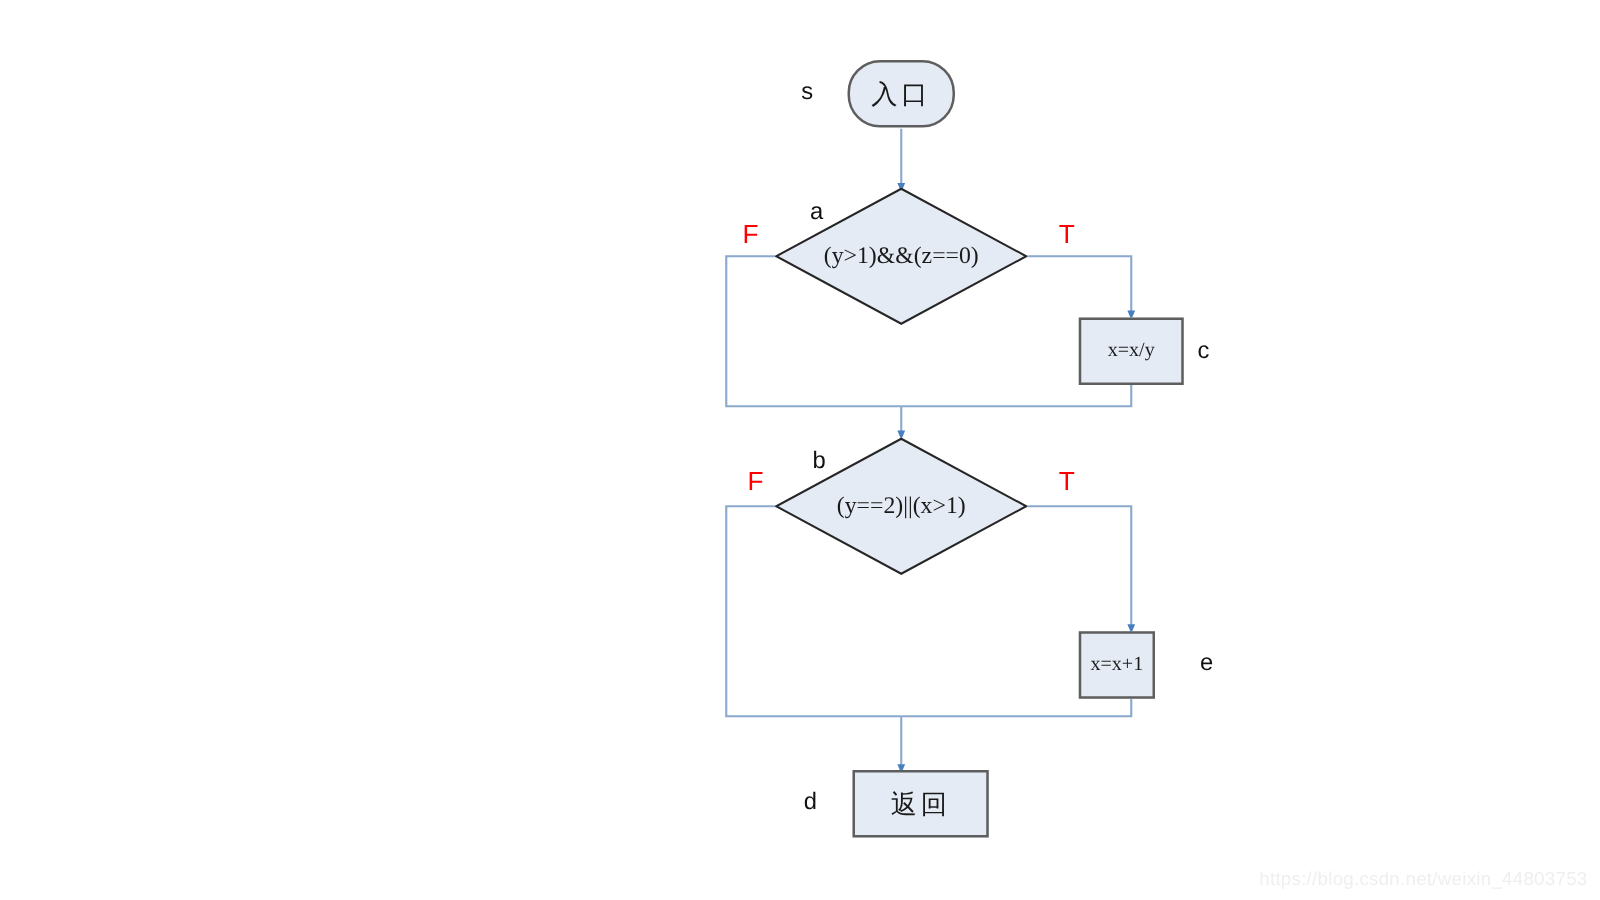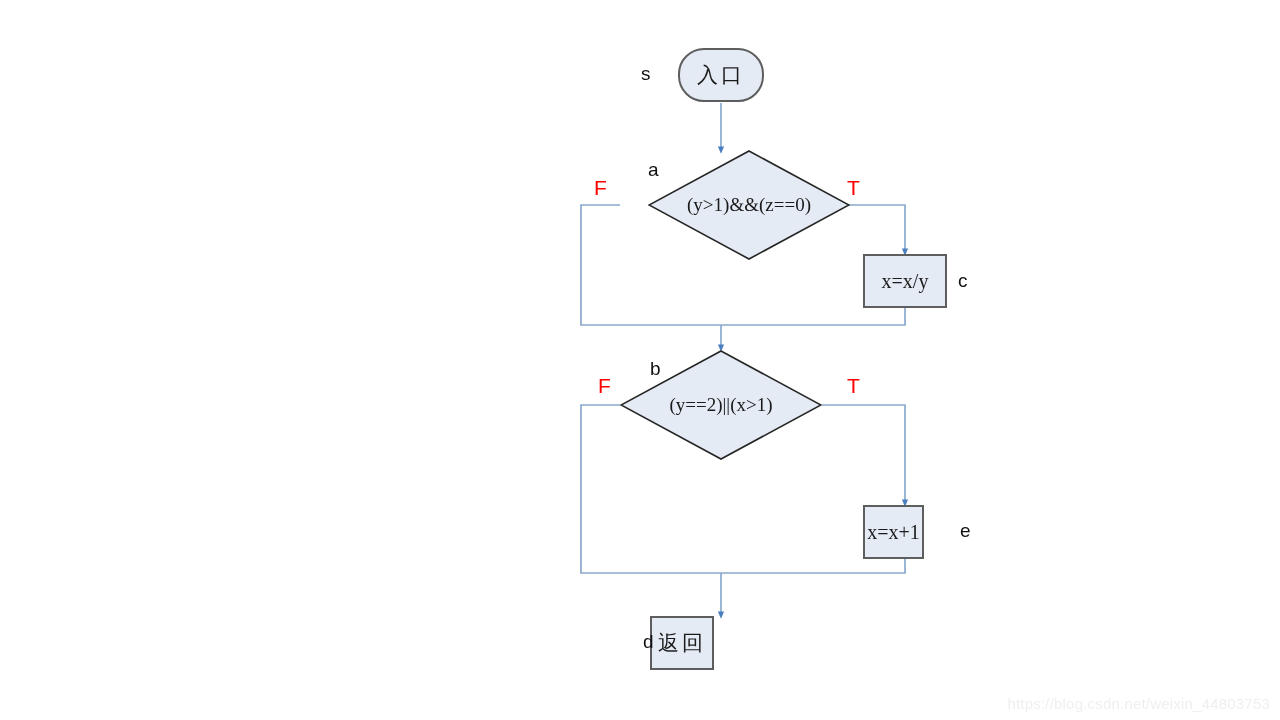--- a/index.html
+++ b/index.html
@@ -43,21 +43,21 @@
   
   .node-box {
     position: absolute;
     background: #e5ebf5;
     border: 2px solid #5e5e5e;
     box-sizing: border-box;
     display: flex;
     align-items: center;
     justify-content: center;
     font-family: "Liberation Serif", serif;
-    font-size: 20px;
+    font-size: 16px;
     color: #1a1a1a;
     white-space: nowrap;
   }
   .node-box.cjk {
     font-size: 21px;
     letter-spacing: 3px;
   }
 
   
   .diamond-wrap {
@@ -140,21 +140,21 @@
 
       <path d="M905,559 L905,573 L721,573"></path>
 
       <path d="M721,573 L721,615" marker-end="url(#arw)"></path>
     </g>
   </svg>
 
   <div class="node-box cjk" style="left:678px; top:48px; width:86px; height:54px;border-radius:26px;">入口</div>
   <div class="tag" style="left:641px; top:64px;">s</div>
 
-  <div class="diamond-wrap" style="left:648px; top:150px; width:202px; height:110px;">
+  <div class="diamond-wrap" style="left:620px; top:150px; width:202px; height:110px;">
     <svg width="202" height="110" viewBox="0 0 202 110">
       <polygon points="101,1 201,55 101,109 1,55" fill="#e5ebf5" stroke="#262626" stroke-width="1.6"></polygon>
     </svg>
     <div class="diamond-label">(y&gt;1)&amp;&amp;(z==0)</div>
   </div>
   <div class="tag" style="left:648px; top:160px;">a</div>
   <div class="tag branch" style="left:594px; top:177px;">F</div>
   <div class="tag branch" style="left:847px; top:177px;">T</div>
 
   <div class="node-box" style="left:863px; top:254px; width:84px; height:54px;">x=x/y</div>
@@ -166,18 +166,18 @@
     </svg>
     <div class="diamond-label">(y==2)||(x&gt;1)</div>
   </div>
   <div class="tag" style="left:650px; top:359px;">b</div>
   <div class="tag branch" style="left:598px; top:375px;">F</div>
   <div class="tag branch" style="left:847px; top:375px;">T</div>
 
   <div class="node-box" style="left:863px; top:505px; width:61px; height:54px;">x=x+1</div>
   <div class="tag" style="left:960px; top:521px;">e</div>
 
-  <div class="node-box cjk" style="left:650px; top:616px; width:64px; height:54px;text-align:center;">返回</div>
+  <div class="node-box cjk" style="left:682px; top:616px; width:109px; height:54px;text-align:center;">返回</div>
   <div class="tag" style="left:643px; top:632px;">d</div>
 
   <div id="watermark">https://blog.csdn.net/weixin_44803753</div>
 
 </div>
 
 </body></html>

